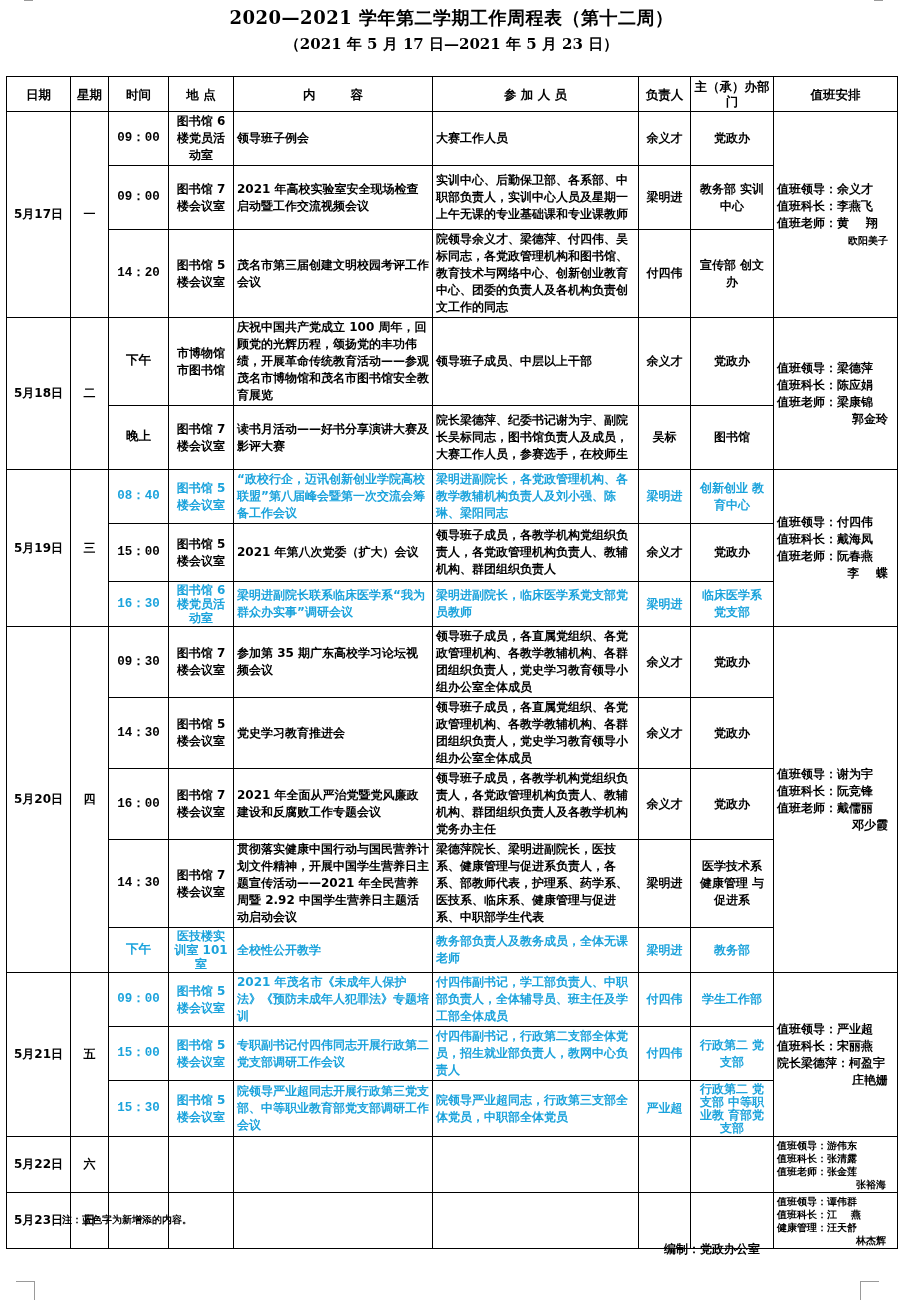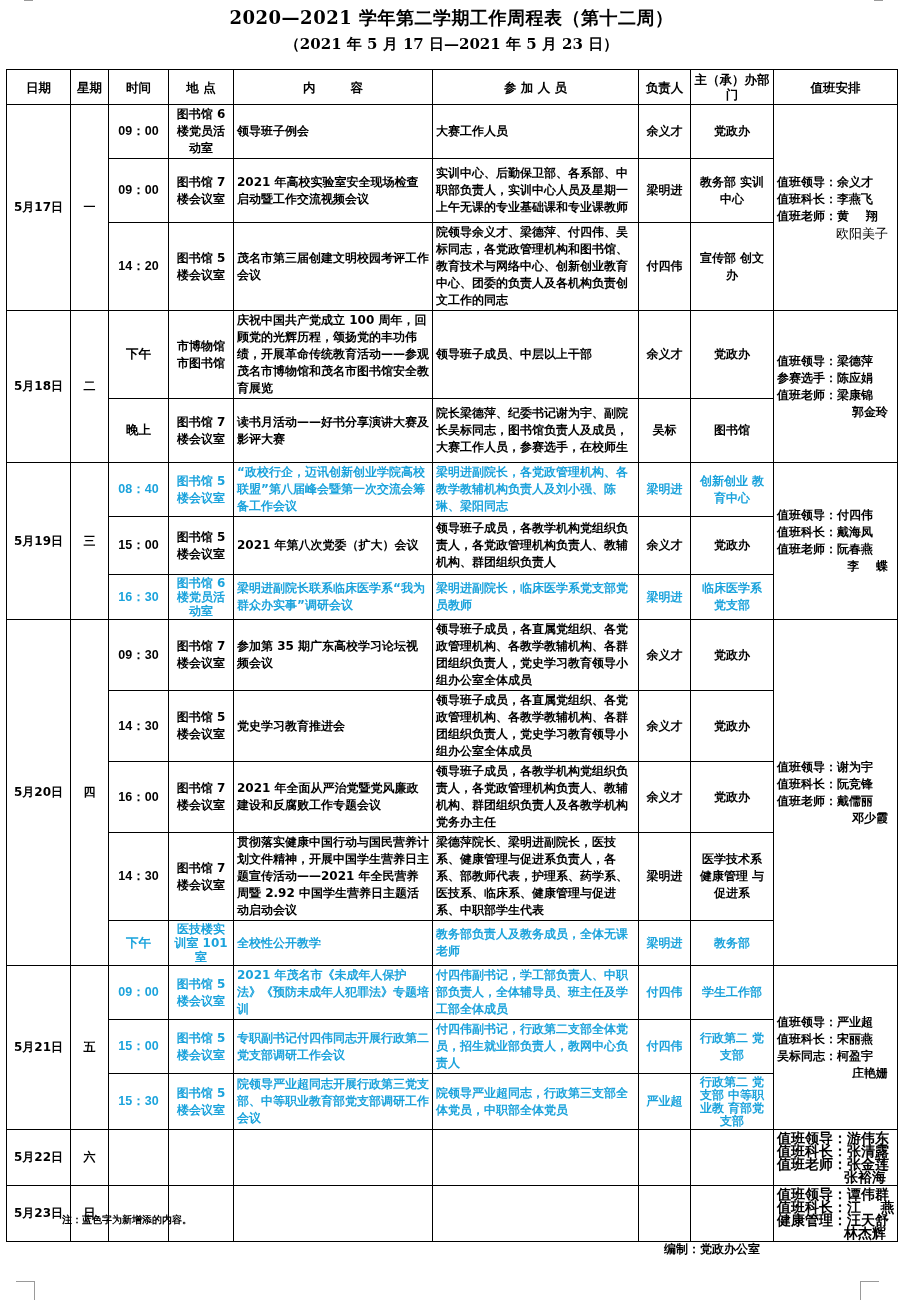--- a/index.html
+++ b/index.html
@@ -4,29 +4,29 @@
 <style>
   html, body { margin:0; padding:0; background:#ffffff; }
   body { width:903px; height:1308px; position:relative; font-family:"DejaVu Sans", sans-serif; color:#000; overflow:hidden; }
   .corner { position:absolute; width:18px; height:18px; border-color:#9a9a9a; border-style:solid; border-width:0; }
   .c-tl { left:24px; top:-2px; border-right-width:1px; border-bottom-width:1px; width:8px; height:2px; }
   .c-tr { right:20px; top:-2px; border-left-width:1px; border-bottom-width:1px; width:8px; height:2px; }
   .c-bl { left:16px; top:1281px; border-top-width:1px; border-right-width:1px; width:18px; height:18px; }
   .c-br { left:860px; top:1281px; border-top-width:1px; border-left-width:1px; width:18px; height:18px; }
   .title { position:absolute; left:0; top:6px; width:903px; text-align:center; font-family:"DejaVu Serif", serif; font-weight:bold; font-size:18px; letter-spacing:0.5px; }
   .subtitle { position:absolute; left:0; top:35px; width:903px; text-align:center; font-family:"DejaVu Serif", serif; font-weight:bold; font-size:15px; }
-  table.sched { position:absolute; left:6px; top:69px; width:891px; border-collapse:collapse; table-layout:fixed; font-weight:bold; font-size:12px;padding-left:46px; }
+  table.sched { position:absolute; left:6px; top:76px; width:891px; border-collapse:collapse; table-layout:fixed; font-weight:bold; font-size:12px;padding-left:46px; }
   table.sched th, table.sched td { border:1.5px solid #000; padding:1px 3px; line-height:17px; vertical-align:middle; }
   table.sched th { font-size:12.5px; text-align:center; height:32px; }
   td.c { text-align:center; }
   td.l { text-align:left; }
-  td.time { text-align:center; font-family:Liberation Sans, sans-serif; font-size:12.5px; }
+  td.time { text-align:center; font-family:Liberation Mono, monospace; font-size:12.5px; }
   td.duty { text-align:left; font-size:12px; line-height:26px; padding-left:6px; }
   td.duty .extra { display:block; text-align:right; padding-right:6px; }
-  td.duty.tight { line-height:13px; font-size:14px;margin-top:30px; }
+  td.duty.tight { line-height:13px; font-size:10px;margin-top:30px; }
   td.duty.tight .extra { text-align:right; padding-right:8px; }
   .blue { color:#1ba3dc; }
   .note { position:absolute; left:62px; top:1213px; font-size:10px; font-weight:bold; }
   .editor { position:absolute; left:664px; top:1241px; font-size:12px; font-weight:bold; }
 </style>
 </head>
 <body>
 
 <div class="corner c-tl"></div>
 <div class="corner c-tr"></div>
@@ -69,21 +69,21 @@
       <td class="time">09：00</td>
       <td class="c">图书馆 6 楼党员活动室</td>
       <td class="l">领导班子例会</td>
       <td class="l">大赛工作人员</td>
       <td class="c">余义才</td>
       <td class="c">党政办</td>
       <td class="duty" rowspan="3">
         <span>值班领导：余义才</span><br>
         <span>值班科长：李燕飞</span><br>
         <span style="white-space:pre">值班老师：黄    翔</span>
-        <span class="extra" style="font-size:13px;font-weight:normal">欧阳美子</span>
+        <span class="extra" style="font-size:10px;font-weight:bold">欧阳美子</span>
       </td>
     </tr>
     <tr style="height:64px">
       <td class="time">09：00</td>
       <td class="c">图书馆 7 楼会议室</td>
       <td class="l">2021 年高校实验室安全现场检查启动暨工作交流视频会议</td>
       <td class="l">实训中心、后勤保卫部、各系部、中职部负责人，实训中心人员及星期一上午无课的专业基础课和专业课教师</td>
       <td class="c">梁明进</td>
       <td class="c">教务部 实训中心</td>
     </tr>
@@ -100,21 +100,21 @@
       <td class="c" rowspan="2">5月18日</td>
       <td class="c" rowspan="2">二</td>
       <td class="time">下午</td>
       <td class="c">市博物馆 市图书馆</td>
       <td class="l">庆祝中国共产党成立 100 周年，回顾党的光辉历程，颂扬党的丰功伟绩，开展革命传统教育活动——参观茂名市博物馆和茂名市图书馆安全教育展览</td>
       <td class="l">领导班子成员、中层以上干部</td>
       <td class="c">余义才</td>
       <td class="c">党政办</td>
       <td class="duty" rowspan="2">
         <span>值班领导：梁德萍</span><br>
-        <span>参赛选手：陈应娟</span><br>
+        <span>值班科长：陈应娟</span><br>
         <span>值班老师：梁康锦</span>
         <span class="extra">郭金玲</span>
       </td>
     </tr>
     <tr style="height:64px">
       <td class="time">晚上</td>
       <td class="c">图书馆 7 楼会议室</td>
       <td class="l">读书月活动——好书分享演讲大赛及影评大赛</td>
       <td class="l">院长梁德萍、纪委书记谢为宇、副院长吴标同志，图书馆负责人及成员，大赛工作人员，参赛选手，在校师生</td>
       <td class="c">吴标</td>
@@ -208,21 +208,21 @@
       <td class="c" rowspan="3">五</td>
       <td class="time blue">09：00</td>
       <td class="c blue">图书馆 5 楼会议室</td>
       <td class="l blue">2021 年茂名市《未成年人保护法》《预防未成年人犯罪法》专题培训</td>
       <td class="l blue">付四伟副书记，学工部负责人、中职部负责人，全体辅导员、班主任及学工部全体成员</td>
       <td class="c blue">付四伟</td>
       <td class="c blue">学生工作部</td>
       <td class="duty" rowspan="3">
         <span>值班领导：严业超</span><br>
         <span>值班科长：宋丽燕</span><br>
-        <span>吴标同志：柯盈宇</span>
+        <span>院长梁德萍：柯盈宇</span>
         <span class="extra">庄艳姗</span>
       </td>
     </tr>
     <tr style="height:50px">
       <td class="time blue">15：00</td>
       <td class="c blue">图书馆 5 楼会议室</td>
       <td class="l blue">专职副书记付四伟同志开展行政第二党支部调研工作会议</td>
       <td class="l blue">付四伟副书记，行政第二支部全体党员，招生就业部负责人，教网中心负责人</td>
       <td class="c blue">付四伟</td>
       <td class="c blue">行政第二 党支部</td>

